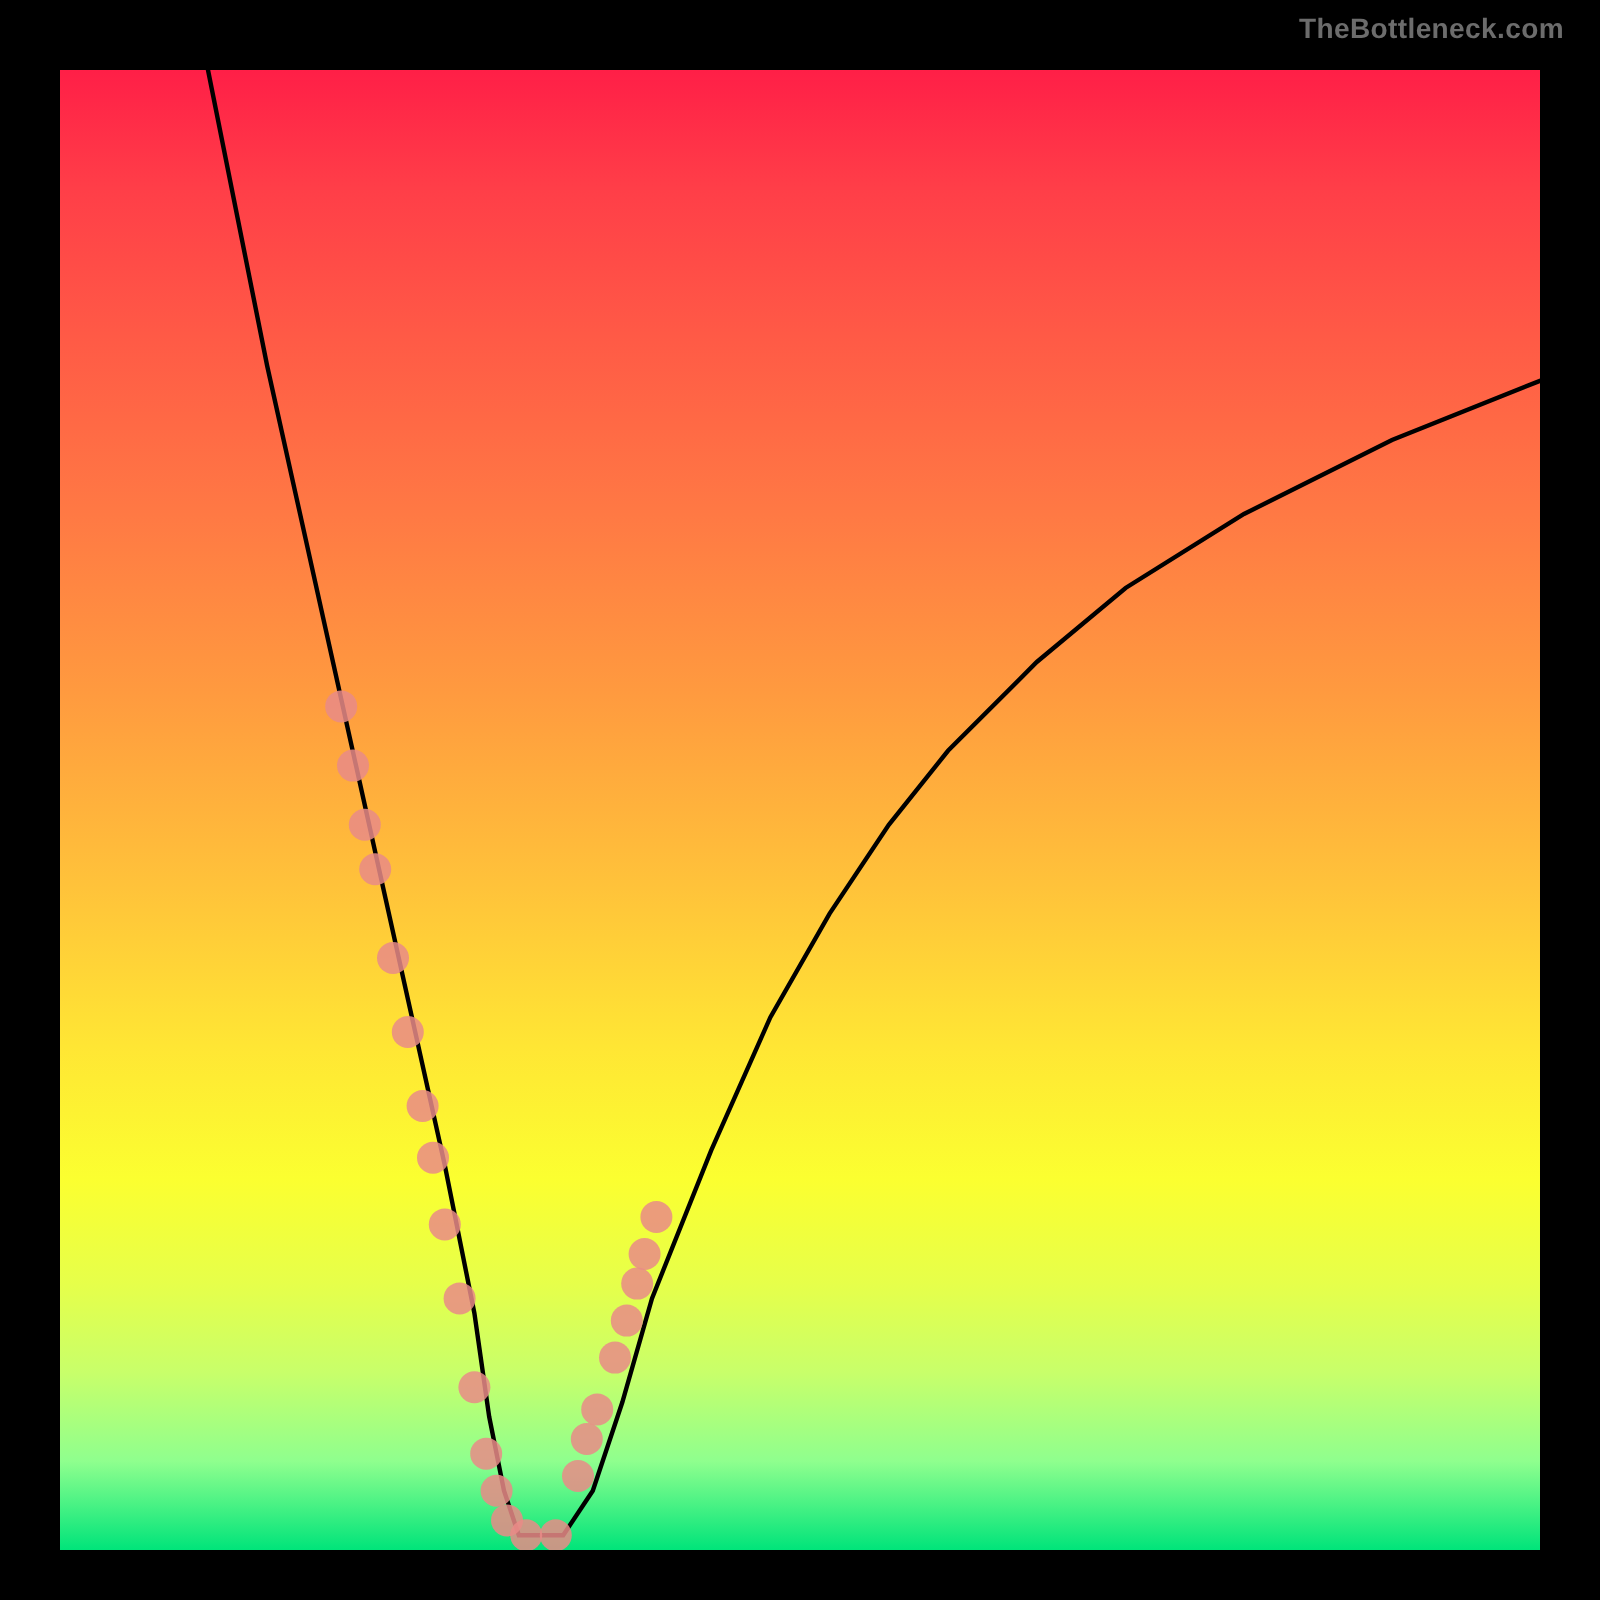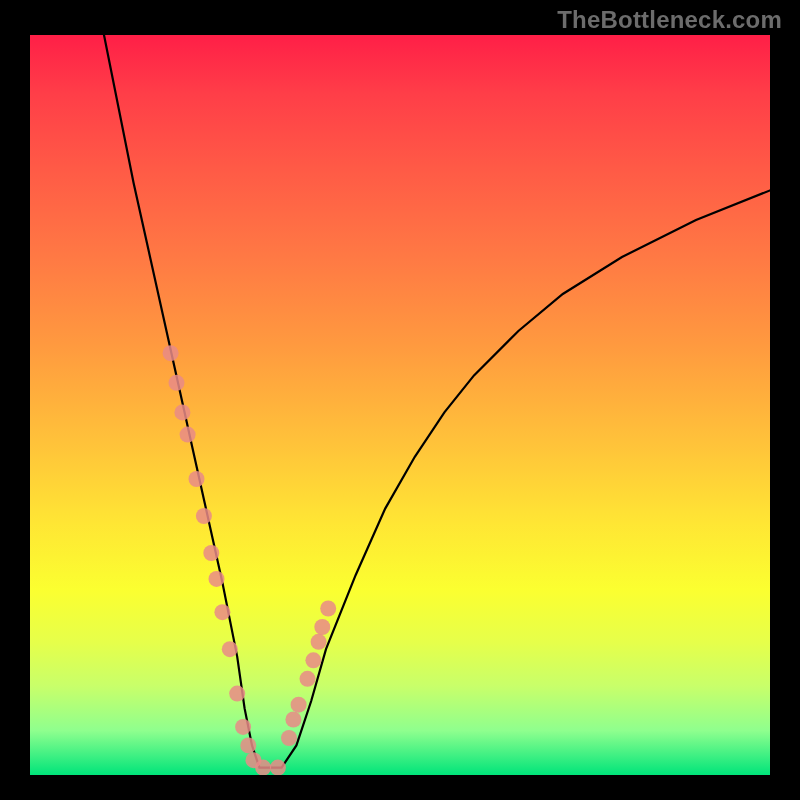--- a/index.html
+++ b/index.html
@@ -37,21 +37,21 @@
       #e6ff4a 82%,
       #c8ff6a 88%,
       #8fff8e 94%,
       #00e47a 100%);
   }
   .watermark {
     position: absolute;
     top: 6px;
     right: 18px;
     color: #6c6c6c;
-    font-size: 24px;
+    font-size: 14px;
     font-weight: 600;
     letter-spacing: 0.2px;
   }
   svg.curve {
     position: absolute;
     left: 0;
     top: 0;
     width: 740px;
     height: 740px;
   }

